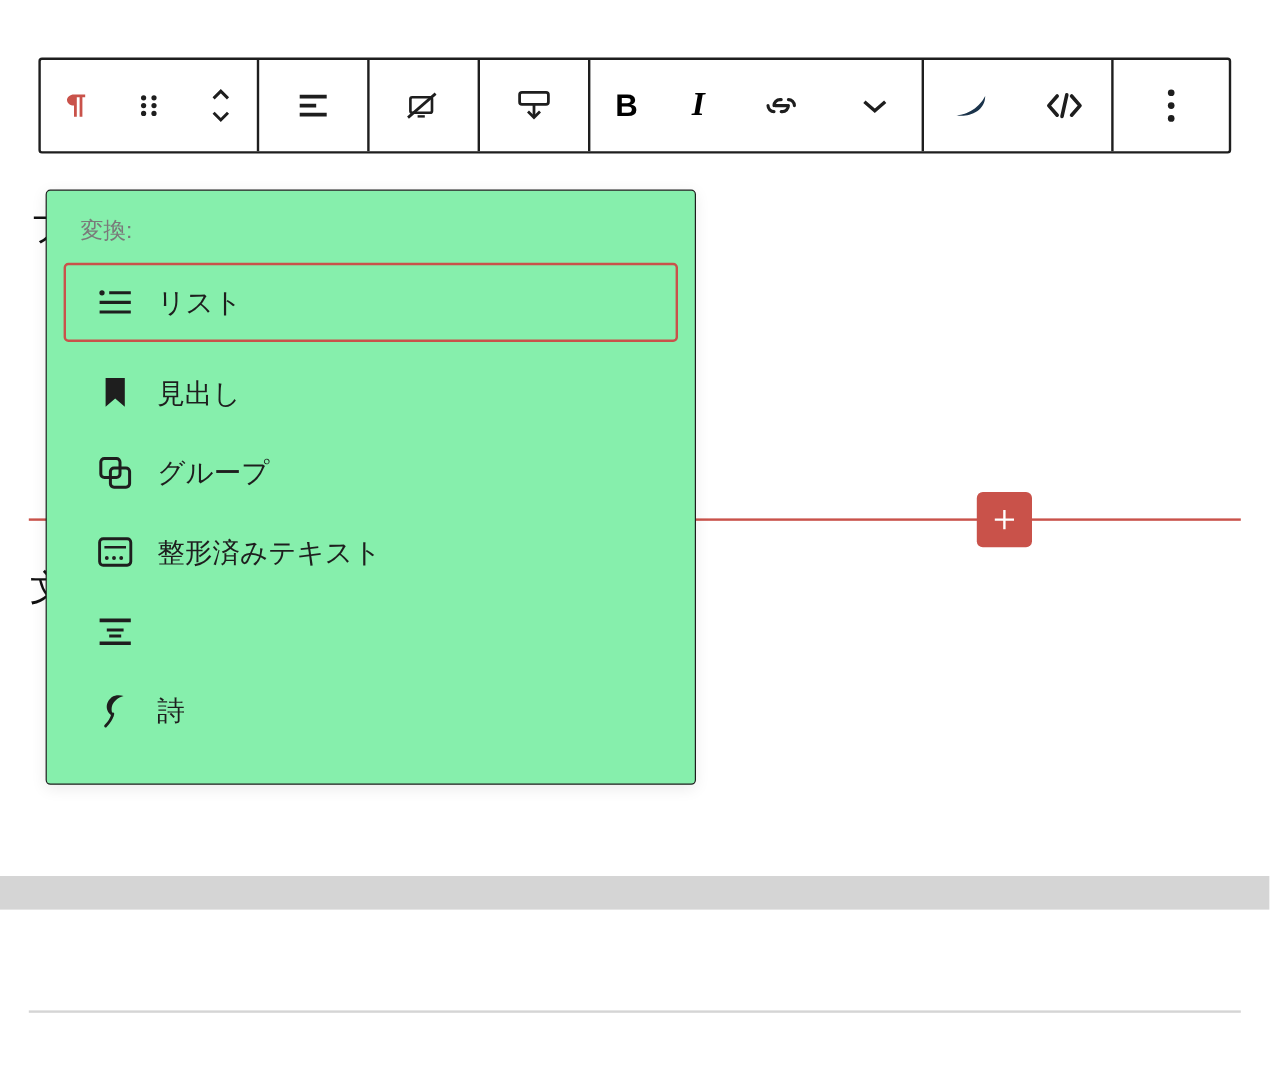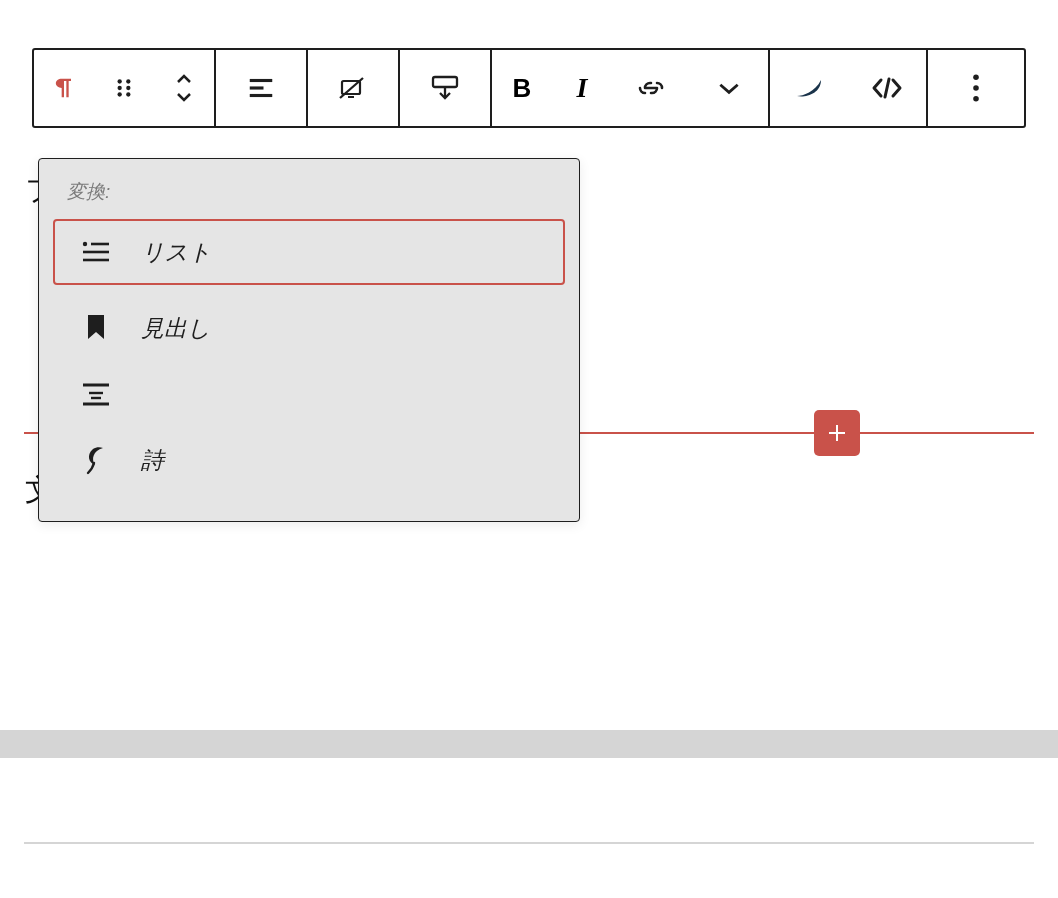--- a/index.html
+++ b/index.html
@@ -47,37 +47,36 @@
   .toolbar-btn.wide { width: 90px; }
   .toolbar-btn svg { display: block; }
   .accent-fill { fill: #c9524a; }
 
   
   .popover {
     position: absolute;
     top: 158px;
     left: 38px;
     width: 542px;
-    background: #e5e5e5;
+    background: #86efac;
     border: 1.5px solid #1e1e1e;
     border-radius: 4px;
     box-shadow: 0 3px 12px rgba(0,0,0,.08);
     padding: 20px 0 28px 0;
     z-index: 10;
-    font-style: italic;
   }
   .popover-title {
     font-size: 19px;
     color: #7a7a7a;
     padding: 0 0 10px 28px;
   }
   .transform-item {
     display: flex;
     align-items: center;
-    gap: 28px;
+    gap: 18px;
     height: 66px;
     padding: 0 24px;
     margin: 0 16px;
     font-size: 23px;
     font-weight: 500;
     cursor: pointer;
     border-radius: 4px;
   }
   .transform-item.highlight {
     border: 2.5px solid #c9524a;
@@ -280,20 +279,41 @@
       <div class="transform-item">
         <span class="ti-icon">
           <svg width="24" height="30" viewBox="0 0 24 30">
             <path d="M4 2h16v24l-8-7-8 7z" fill="#1e1e1e"></path>
           </svg>
         </span>
         <span>見出し</span>
       </div>
       <div class="transform-item">
         <span class="ti-icon">
+          <svg width="30" height="30" viewBox="0 0 30 30">
+            <rect x="3" y="3" width="16" height="16" rx="3" fill="none" stroke="#1e1e1e" stroke-width="2.5"></rect>
+            <rect x="11" y="11" width="16" height="16" rx="3" fill="none" stroke="#1e1e1e" stroke-width="2.5"></rect>
+          </svg>
+        </span>
+        <span>グループ</span>
+      </div>
+      <div class="transform-item">
+        <span class="ti-icon">
+          <svg width="30" height="26" viewBox="0 0 30 26">
+            <rect x="2" y="2" width="26" height="22" rx="3" fill="none" stroke="#1e1e1e" stroke-width="2.4"></rect>
+            <circle cx="8" cy="18" r="1.6" fill="#1e1e1e"></circle>
+            <circle cx="14" cy="18" r="1.6" fill="#1e1e1e"></circle>
+            <circle cx="20" cy="18" r="1.6" fill="#1e1e1e"></circle>
+            <line x1="6" y1="9" x2="24" y2="9" stroke="#1e1e1e" stroke-width="2.2"></line>
+          </svg>
+        </span>
+        <span>整形済みテキスト</span>
+      </div>
+      <div class="transform-item">
+        <span class="ti-icon">
           <svg width="30" height="26" viewBox="0 0 30 26">
             <line x1="2" y1="4" x2="28" y2="4" stroke="#1e1e1e" stroke-width="3"></line>
             <line x1="8" y1="12" x2="22" y2="12" stroke="#1e1e1e" stroke-width="2.4"></line>
             <line x1="10" y1="17" x2="20" y2="17" stroke="#1e1e1e" stroke-width="2.4"></line>
             <line x1="2" y1="23" x2="28" y2="23" stroke="#1e1e1e" stroke-width="3"></line>
           </svg>
         </span>
       </div>
       <div class="transform-item">
         <span class="ti-icon">

